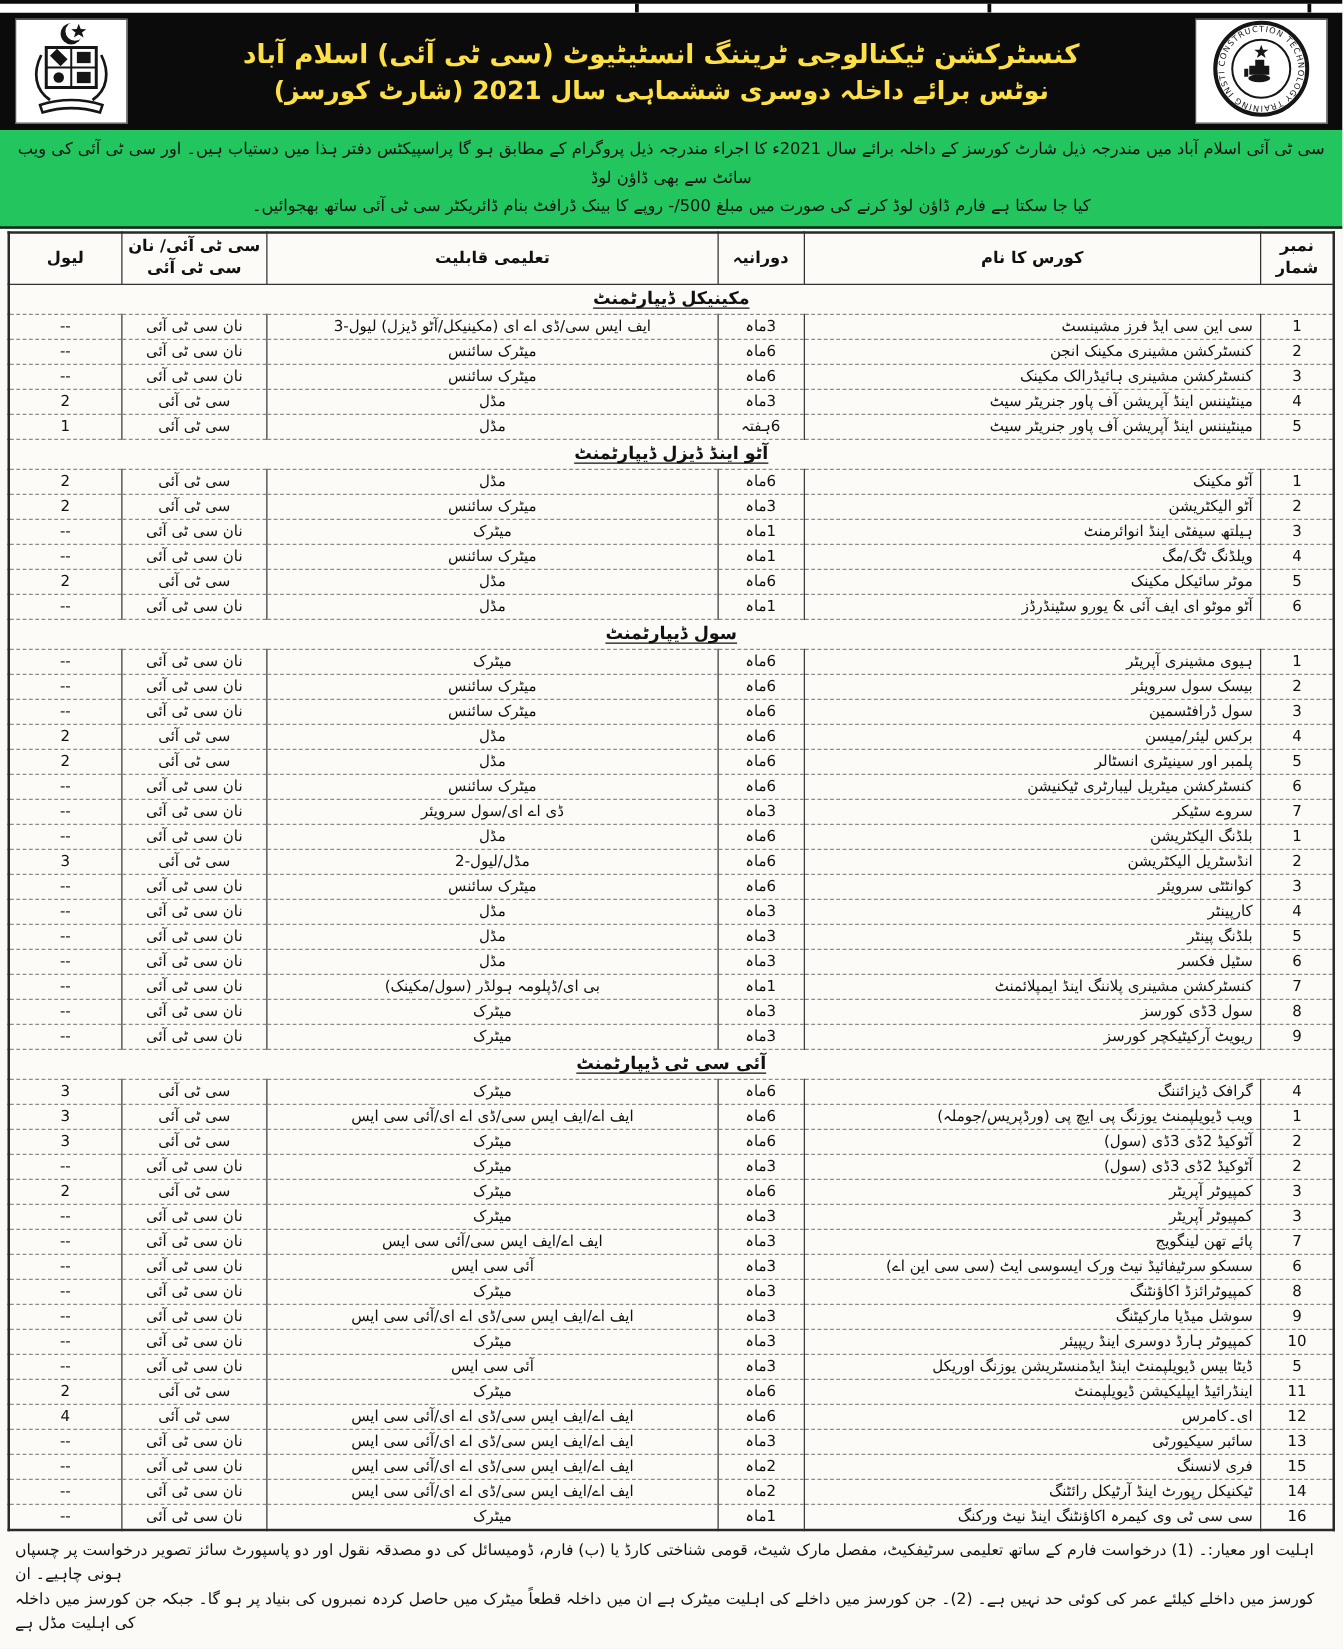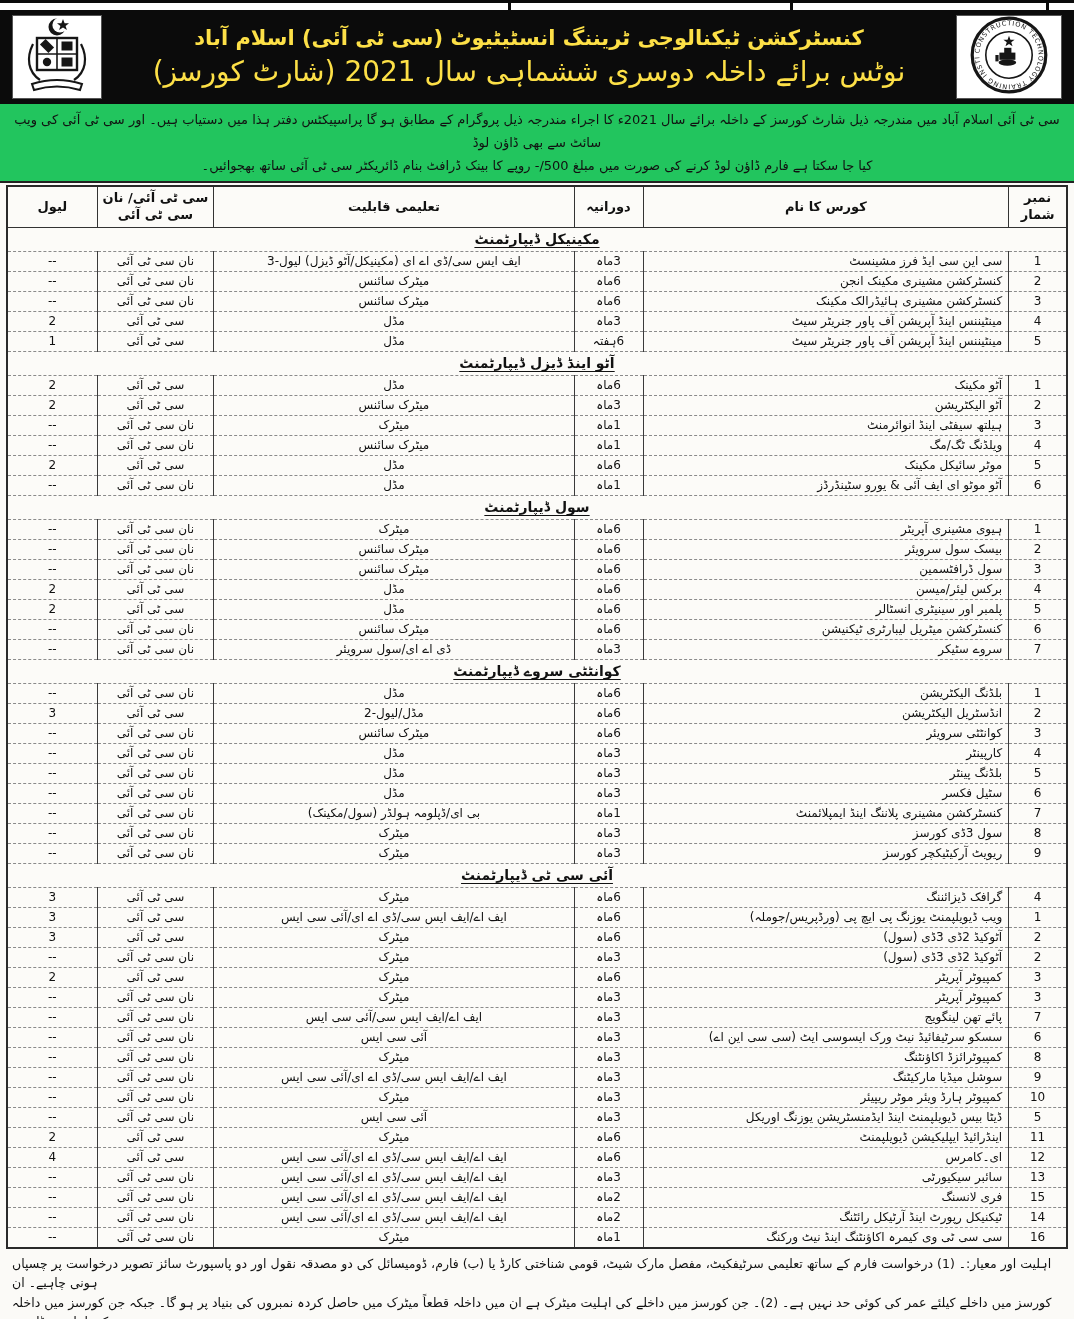--- a/index.html
+++ b/index.html
@@ -33,21 +33,21 @@
   }
   .logo-box{
     background:#fff;border:1px solid #555;
     display:flex;align-items:center;justify-content:center;
     box-sizing:border-box;
   }
   .emblem-box{width:90px;height:84px;}
   .seal-box{width:106px;height:84px;}
   .titles{flex:1;text-align:center;color:#fde047;direction:rtl;padding:0 10px;}
   .title1{font-size:21px;font-weight:bold;letter-spacing:.5px;}
-  .title2{font-size:28px;font-weight:normal;margin-top:5px;}
+  .title2{font-size:20px;font-weight:bold;margin-top:5px;}
 
   
   .intro{
     direction:rtl;text-align:center;
     font-size:13px;line-height:1.75;
     padding:5px 12px 4px;
     border-bottom:2px solid #222;
     background:#22c55e;
   }
 
@@ -329,23 +329,20 @@
             <td class="c-center" dir="rtl">--</td>
           </tr>
           <tr>
             <td class="c-center" dir="rtl">7</td>
             <td class="c-course" dir="rtl">سروے سٹیکر</td>
             <td class="c-center" dir="rtl">3ماہ</td>
             <td class="c-center" dir="rtl">ڈی اے ای/سول سرویئر</td>
             <td class="c-center" dir="rtl">نان سی ٹی آئی</td>
             <td class="c-center" dir="rtl">--</td>
           </tr>
-          <tr class="section-row">
-            <td colspan="6"><span class="section-title">کوانٹٹی سروے ڈیپارٹمنٹ</span></td>
-          </tr>
           <tr>
             <td class="c-center" dir="rtl">1</td>
             <td class="c-course" dir="rtl">بلڈنگ الیکٹریشن</td>
             <td class="c-center" dir="rtl">6ماہ</td>
             <td class="c-center" dir="rtl">مڈل</td>
             <td class="c-center" dir="rtl">نان سی ٹی آئی</td>
             <td class="c-center" dir="rtl">--</td>
           </tr>
           <tr>
             <td class="c-center" dir="rtl">2</td>
@@ -489,21 +486,21 @@
           <tr>
             <td class="c-center" dir="rtl">9</td>
             <td class="c-course" dir="rtl">سوشل میڈیا مارکیٹنگ</td>
             <td class="c-center" dir="rtl">3ماہ</td>
             <td class="c-center" dir="rtl">ایف اے/ایف ایس سی/ڈی اے ای/آئی سی ایس</td>
             <td class="c-center" dir="rtl">نان سی ٹی آئی</td>
             <td class="c-center" dir="rtl">--</td>
           </tr>
           <tr>
             <td class="c-center" dir="rtl">10</td>
-            <td class="c-course" dir="rtl">کمپیوٹر ہارڈ ویئر موٹر ریپیئر</td>
+            <td class="c-course" dir="rtl">کمپیوٹر ہارڈ دوسری اینڈ ریپیئر</td>
             <td class="c-center" dir="rtl">3ماہ</td>
             <td class="c-center" dir="rtl">میٹرک</td>
             <td class="c-center" dir="rtl">نان سی ٹی آئی</td>
             <td class="c-center" dir="rtl">--</td>
           </tr>
           <tr>
             <td class="c-center" dir="rtl">5</td>
             <td class="c-course" dir="rtl">ڈیٹا بیس ڈیویلپمنٹ اینڈ ایڈمنسٹریشن یوزنگ اوریکل</td>
             <td class="c-center" dir="rtl">3ماہ</td>
             <td class="c-center" dir="rtl">آئی سی ایس</td>

